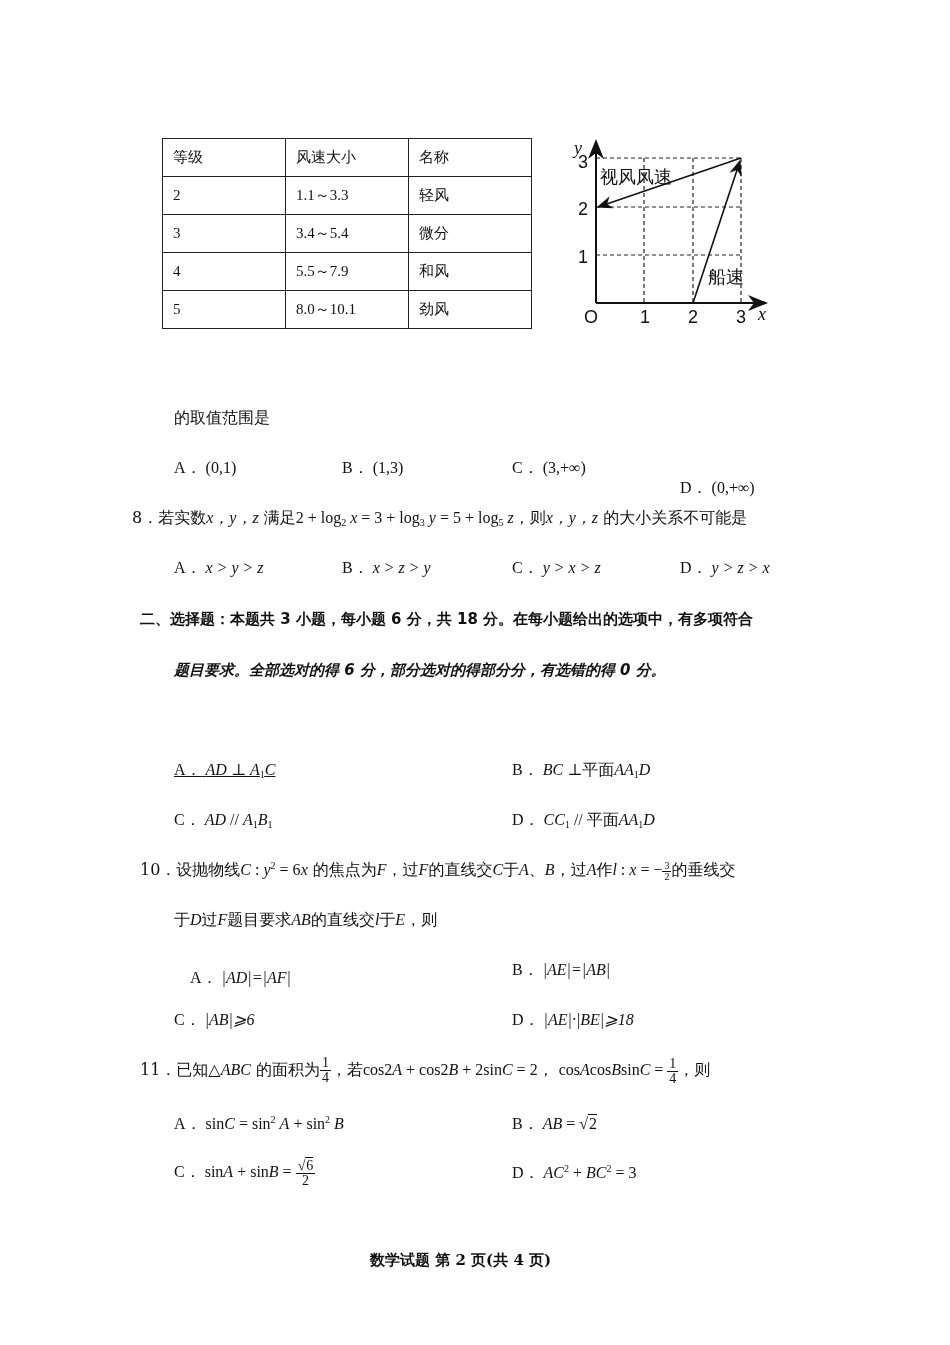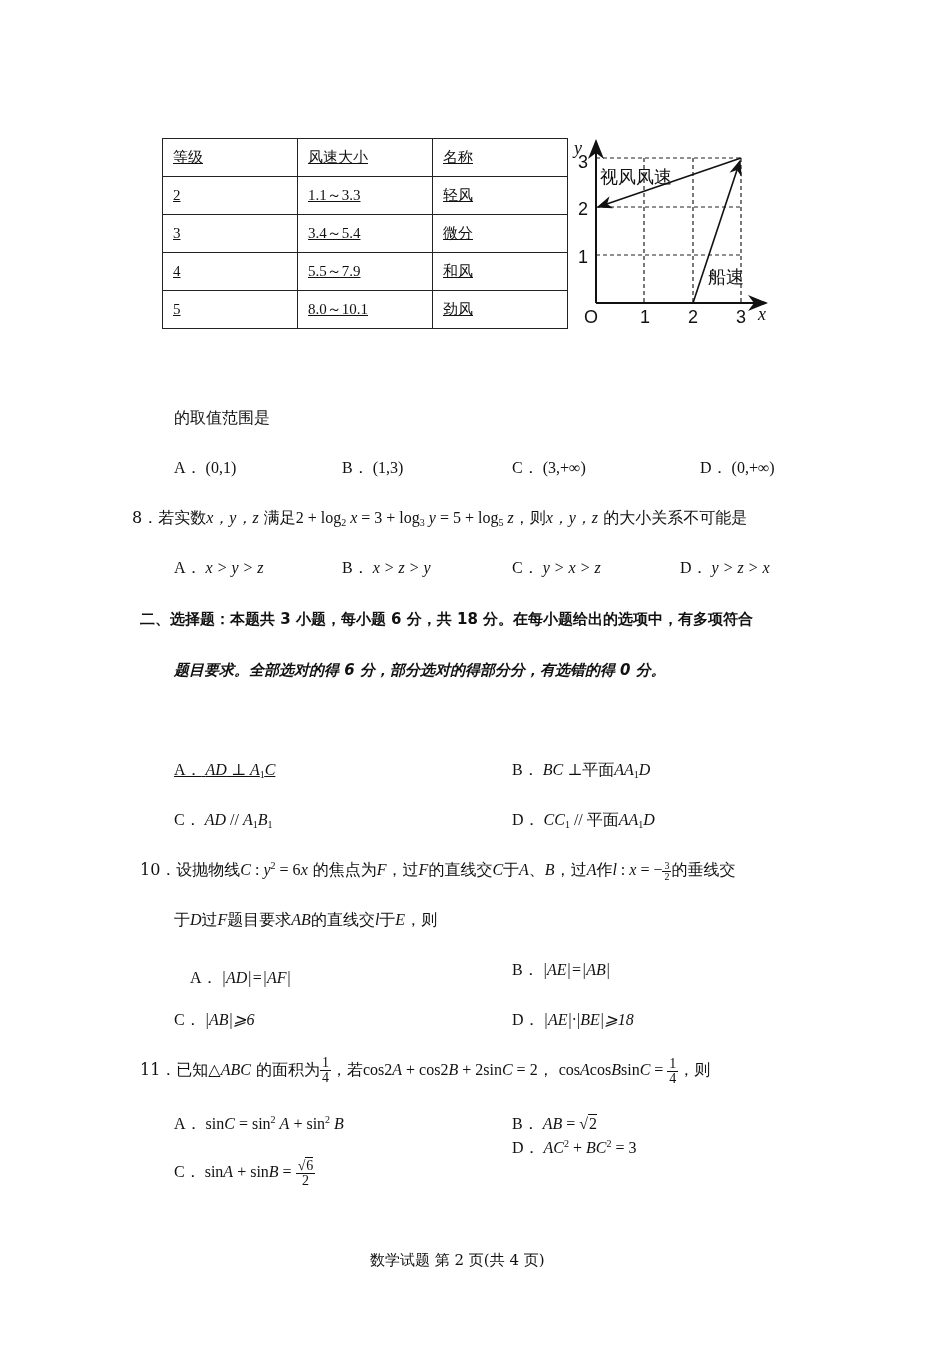--- a/index.html
+++ b/index.html
@@ -5,30 +5,30 @@
   html, body { margin: 0; padding: 0; background: #ffffff; }
   body { width: 950px; height: 1345px; position: relative; font-family: "DejaVu Serif", "Liberation Serif", serif; color: #111; overflow: hidden; }
   .page { position: absolute; left: 0; top: 0; width: 950px; height: 1345px; }
   .abs { position: absolute; white-space: nowrap; font-size: 16px; line-height: 20px; }
   i, .m { font-family: "Liberation Serif", "DejaVu Serif", serif; font-style: italic; }
   .r { font-family: "Liberation Serif", "DejaVu Serif", serif; }
   sup { font-size: 10px; vertical-align: 6px; line-height: 0; }
   sub { font-size: 10px; vertical-align: -3px; line-height: 0; }
   .bold { font-weight: bold; font-family: "DejaVu Sans", sans-serif; font-size: 15px; }
   table.wind { position: absolute; left: 162px; top: 138px; border-collapse: collapse; font-size: 15px; }
-  table.wind td { border: 1.5px solid #222; height: 37px; padding: 0 12px 0 10px; vertical-align: middle; text-decoration: underline; }
+  table.wind td { border: 1.5px solid #222; height: 37px; padding: 0 0 0 10px; vertical-align: middle; }
   table.wind td.c1 { width: 112px; }
   table.wind td.c2 { width: 112px; }
   table.wind td.c3 { width: 112px; }
   .frac { display: inline-block; vertical-align: middle; text-align: center; line-height: 14px; font-size: 14px; }
   .frac .n { display: block; border-bottom: 1px solid #111; padding: 0 2px; }
   .frac .d { display: block; padding: 0 2px; }
   .frac.small { font-size: 10px; line-height: 10px; }
   .sqrt { border-top: 1px solid #111; padding-left: 1px; }
-  .footer { font-size: 15px; }
+  .footer { font-size: 15px; font-weight: bold; }
 </style>
 </head>
 <body>
 
 <div class="page">
 
   <table class="wind">
     <tbody>
         <tr>
       <td class="c1">等级</td>
@@ -94,21 +94,21 @@
     <g font-family="DejaVu Sans, sans-serif" font-size="18" fill="#111">
       <text x="40" y="48">视风风速</text>
       <text x="148" y="148">船速</text>
     </g>
   </svg>
 
   <div class="abs" style="left:174px;top:408px;">的取值范围是</div>
   <div class="abs r" style="left:174px;top:458px;"><span>A．</span> <span>(0,1)</span></div>
   <div class="abs r" style="left:342px;top:458px;"><span>B．</span> <span>(1,3)</span></div>
   <div class="abs r" style="left:512px;top:458px;"><span>C．</span> <span>(3,+∞)</span></div>
-  <div class="abs r" style="left:680px;top:458px;margin-left:20px;"><span>D．</span> <span>(0,+∞)</span></div>
+  <div class="abs r" style="left:680px;top:478px;"><span>D．</span> <span>(0,+∞)</span></div>
 
   <div class="abs" style="left:132px;top:508px;">
     <span>8．</span><span>若实数</span><i>x，y，z</i>
     <span>满足</span><span class="r">2 + log<sub>2</sub> <i>x</i> = 3 + log<sub>3</sub> <i>y</i> = 5 + log<sub>5</sub> <i>z</i></span><span>，则</span><i>x，y，z</i>
     <span>的大小关系不可能是</span>
   </div>
   <div class="abs r" style="left:174px;top:558px;"><span>A．</span> <i>x &gt; y &gt; z</i></div>
   <div class="abs r" style="left:342px;top:558px;"><span>B．</span> <i>x &gt; z &gt; y</i></div>
   <div class="abs r" style="left:512px;top:558px;text-align:right;"><span>C．</span> <i>y &gt; x &gt; z</i></div>
   <div class="abs r" style="left:680px;top:558px;"><span>D．</span> <i>y &gt; z &gt; x</i></div>
@@ -134,16 +134,16 @@
   <div class="abs r" style="left:512px;top:1010px;"><span>D．</span> <i>|AE|·|BE|⩾18</i></div>
 
   <div class="abs" style="left:140px;top:1056px;line-height:28px;">
     <span>11．</span><span>已知△</span><i>ABC</i>
     <span>的面积为</span><span class="frac r"><span class="n">1</span><span class="d">4</span></span><span>，若</span><span class="r">cos2<i>A</i> + cos2<i>B</i> + 2sin<i>C</i> = 2</span><span>，</span>
     <span class="r">cos<i>A</i>cos<i>B</i>sin<i>C</i> = <span class="frac"><span class="n">1</span><span class="d">4</span></span></span><span>，则</span>
   </div>
   <div class="abs r" style="left:174px;top:1114px;"><span>A．</span> sin<i>C</i> = sin<sup>2</sup> <i>A</i> + sin<sup>2</sup> <i>B</i></div>
   <div class="abs r" style="left:512px;top:1114px;"><span>B．</span> <i>AB</i> = √<span class="sqrt">2</span></div>
   <div class="abs r" style="left:174px;top:1158px;line-height:28px;"><span>C．</span> sin<i>A</i> + sin<i>B</i> = <span class="frac"><span class="n">√<span class="sqrt">6</span></span><span class="d">2</span></span></div>
-  <div class="abs r" style="left:512px;top:1138px;"><span>D．</span> <i>AC</i><sup>2</sup> + <i>BC</i><sup>2</sup> = 3</div>
+  <div class="abs r" style="left:512px;top:1163px;"><span>D．</span> <i>AC</i><sup>2</sup> + <i>BC</i><sup>2</sup> = 3</div>
 
   <div class="abs footer" style="left:370px;top:1250px;">数学试题  第 2 页(共 4 页)</div>
 </div>
 
 </body></html>

